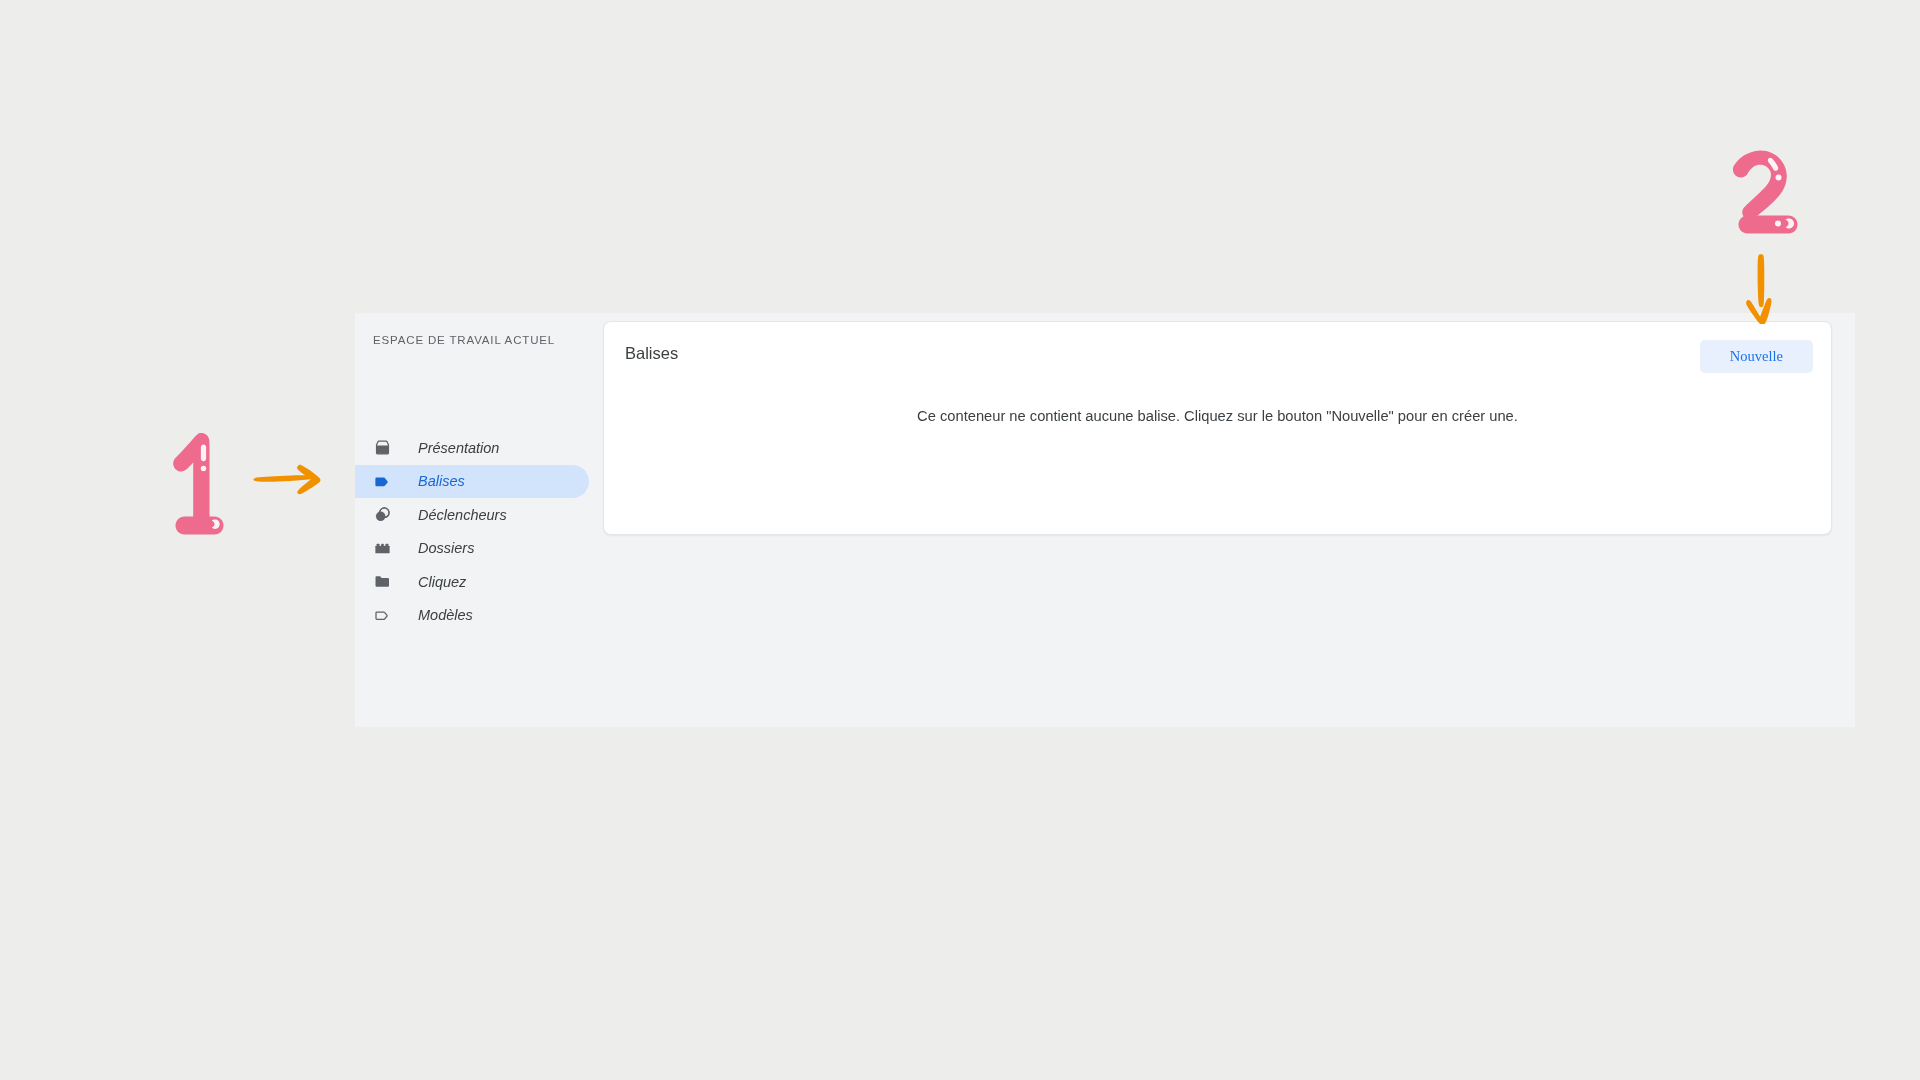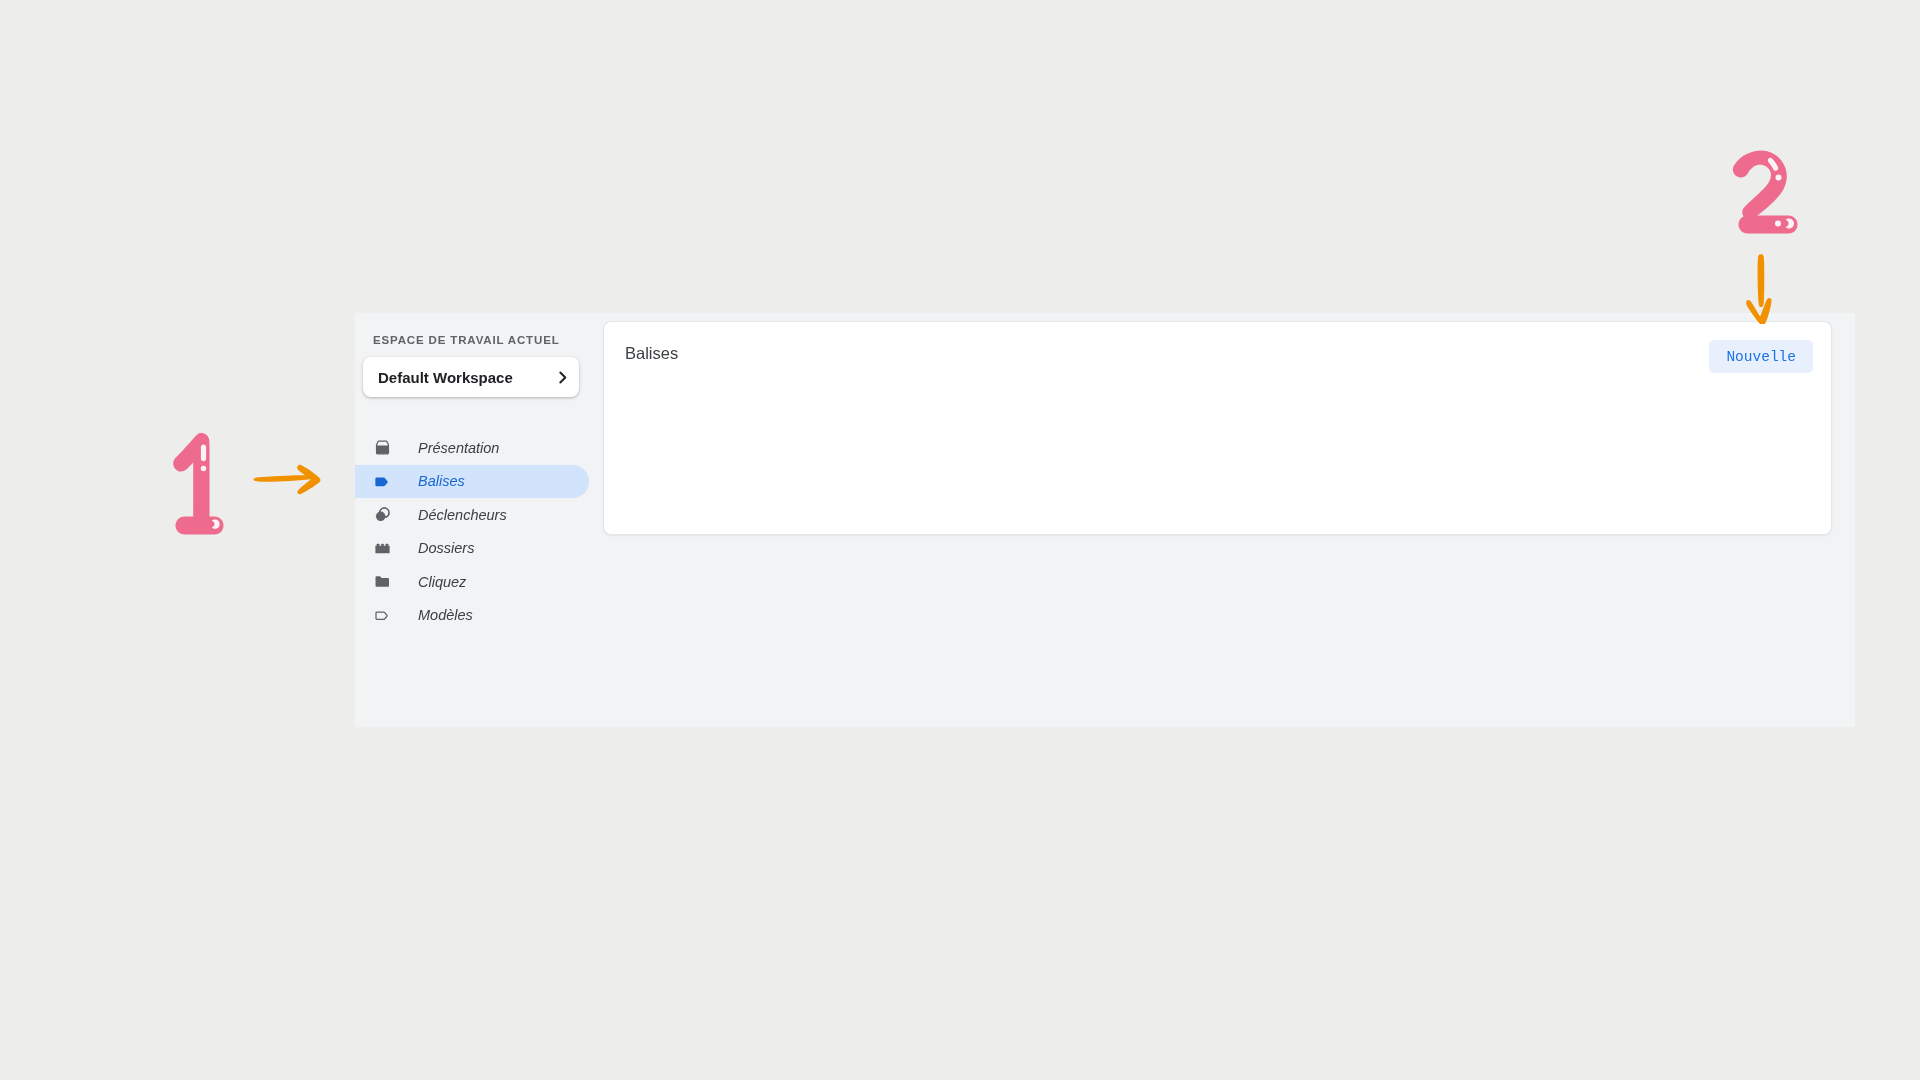--- a/index.html
+++ b/index.html
@@ -40,21 +40,21 @@
     background: #f1f3f4;
   }
 
   .ws-label {
     position: absolute;
     left: 18px;
     top: 21px;
     font-size: 11.5px;
     letter-spacing: 0.85px;
     color: #5f6368;
-    font-weight: 700;
+    font-weight: 400;
     white-space: nowrap;
   }
 
   .ws-card {
     position: absolute;
     left: 8px;
     top: 44px;
     width: 216px;
     height: 40px;
     background: #ffffff;
@@ -139,28 +139,28 @@
     top: 22px;
     font-size: 16.5px;
     color: #3c4043;
     white-space: nowrap;
   }
   .new-button {
     position: absolute;
     right: 18px;
     top: 18px;
     height: 33px;
-    padding: 0 17px;
+    padding: 0 30px;
     background: #e8f0fe;
     color: #1a73e8;
     border: none;
     border-radius: 5px;
     font-size: 14.5px;
     font-weight: 500;
-    font-family: Liberation Mono, monospace;
+    font-family: Liberation Serif, serif;
     cursor: pointer;
     display: flex;
     align-items: center;
   }
   .empty-msg {
     position: absolute;
     left: 0;
     right: 0;
     top: 86px;
     text-align: center;
@@ -182,28 +182,20 @@
 <body>
 
 <div id="stage">
 
   <div id="app-panel">
 
     <div id="sidebar">
 
       <div class="ws-label">ESPACE DE TRAVAIL ACTUEL</div>
 
-      <div class="ws-card">
-        <div class="ws-name">Default Workspace</div>
-        <div class="ws-chevron">
-          <svg width="15" height="15" viewBox="0 0 24 24" fill="none" stroke="currentColor" stroke-width="3.1" stroke-linecap="round" stroke-linejoin="round">
-            <polyline points="8.5,4 16.5,12 8.5,20"></polyline>
-          </svg>
-        </div>
-      </div>
 
       <div id="nav">
 
         <div class="nav-item">
           <span class="nav-icon">
             <svg width="19" height="19" viewBox="0 0 24 24" fill="currentColor">
               <path d="M4.5 8.6 6.3 4.6a1 1 0 0 1 .9-.6h9.6a1 1 0 0 1 .9.6l1.8 4V19a1 1 0 0 1-1 1H5.5a1 1 0 0 1-1-1V8.6Z" fill="none" stroke="currentColor" stroke-width="1.6"></path>
               <rect x="4.5" y="9.6" width="15" height="10.4" rx="1"></rect>
             </svg>
           </span>
@@ -261,20 +253,21 @@
         </div>
 
       </div>
     </div>
 
     <div id="main-card">
       <div class="card-title">Balises</div>
 
       <button class="new-button">Nouvelle</button>
 
+      <div class="empty-msg">Ce conteneur ne contient aucune balise. Cliquez sur le bouton "Nouvelle" pour en créer une.</div>
     </div>
 
   </div>
 
   <div class="annot" id="annot-1">
     <svg width="62" height="108" viewBox="0 0 62 108">
       <g fill="#ef6b8e">
         <path d="M30.5 5.5c4.6-1.6 9.6 1 10.6 5.8.4 2 .4 4.6.4 7.6v63.6c0 5 .2 8.4-.6 10.8-1.2 3.6-4.6 5.8-8.4 5.4-4-.4-7-3.6-7.2-7.6-.2-2.4-.1-5.6-.1-10.2V34.6c-2.9 3.1-5 5.4-6.9 7-3.3 2.8-8.1 2.6-11-.6-2.9-3.2-2.8-8.1.3-11.2 3.6-3.7 9-9.5 15-16.1 2.6-2.9 5-6.2 7.9-8.2Z"></path>
         <path d="M16.5 88.5h30c5 0 9 4 9 9s-4 9-9 9h-30c-5 0-9-4-9-9s4-9 9-9Z"></path>
       </g>

